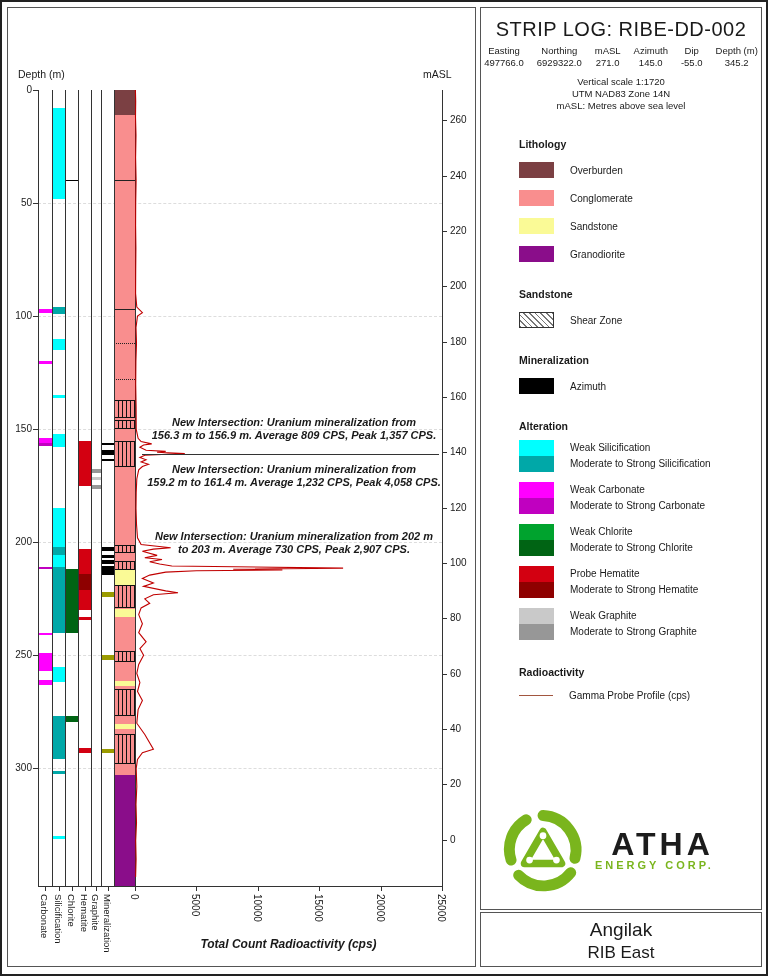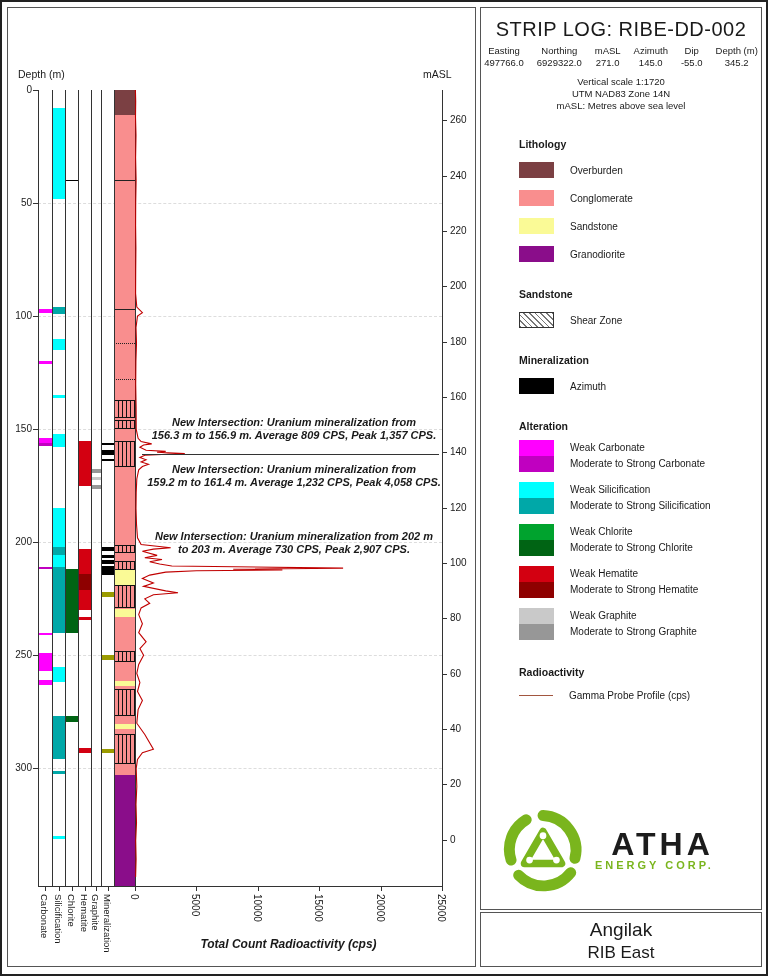--- a/index.html
+++ b/index.html
@@ -279,55 +279,55 @@
           <div class="lg-sec-title">Mineralization</div>
           <div class="lg-row">
             <div class="lg-sw" style="background:#000000"></div>
             <div class="lg-label">Azimuth</div>
           </div>
         </div>
         <div class="lg-sec">
           <div class="lg-sec-title">Alteration</div>
           <div class="lg-pair">
             <div class="lg-pair-sw">
+              <div style="background:#00ffff"></div>
+              <div style="background:#00a8a8"></div>
+            </div>
+            <div class="lg-pair-labels">
+              <div>Weak Silicification</div>
+              <div>Moderate to Strong Silicification</div>
+            </div>
+          </div>
+          <div class="lg-pair">
+            <div class="lg-pair-sw">
               <div style="background:#ff00ff"></div>
               <div style="background:#c000c0"></div>
             </div>
             <div class="lg-pair-labels">
               <div>Weak Carbonate</div>
               <div>Moderate to Strong Carbonate</div>
             </div>
           </div>
           <div class="lg-pair">
             <div class="lg-pair-sw">
-              <div style="background:#00ffff"></div>
-              <div style="background:#00a8a8"></div>
-            </div>
-            <div class="lg-pair-labels">
-              <div>Weak Silicification</div>
-              <div>Moderate to Strong Silicification</div>
-            </div>
-          </div>
-          <div class="lg-pair">
-            <div class="lg-pair-sw">
               <div style="background:#00a32e"></div>
               <div style="background:#006414"></div>
             </div>
             <div class="lg-pair-labels">
               <div>Weak Chlorite</div>
               <div>Moderate to Strong Chlorite</div>
             </div>
           </div>
           <div class="lg-pair">
             <div class="lg-pair-sw">
               <div style="background:#d30011"></div>
               <div style="background:#8e0000"></div>
             </div>
             <div class="lg-pair-labels">
-              <div>Weak Hematite</div>
+              <div>Probe Hematite</div>
               <div>Moderate to Strong Hematite</div>
             </div>
           </div>
           <div class="lg-pair">
             <div class="lg-pair-sw">
               <div style="background:#c9c9c9"></div>
               <div style="background:#979797"></div>
             </div>
             <div class="lg-pair-labels">
               <div>Weak Graphite</div>

